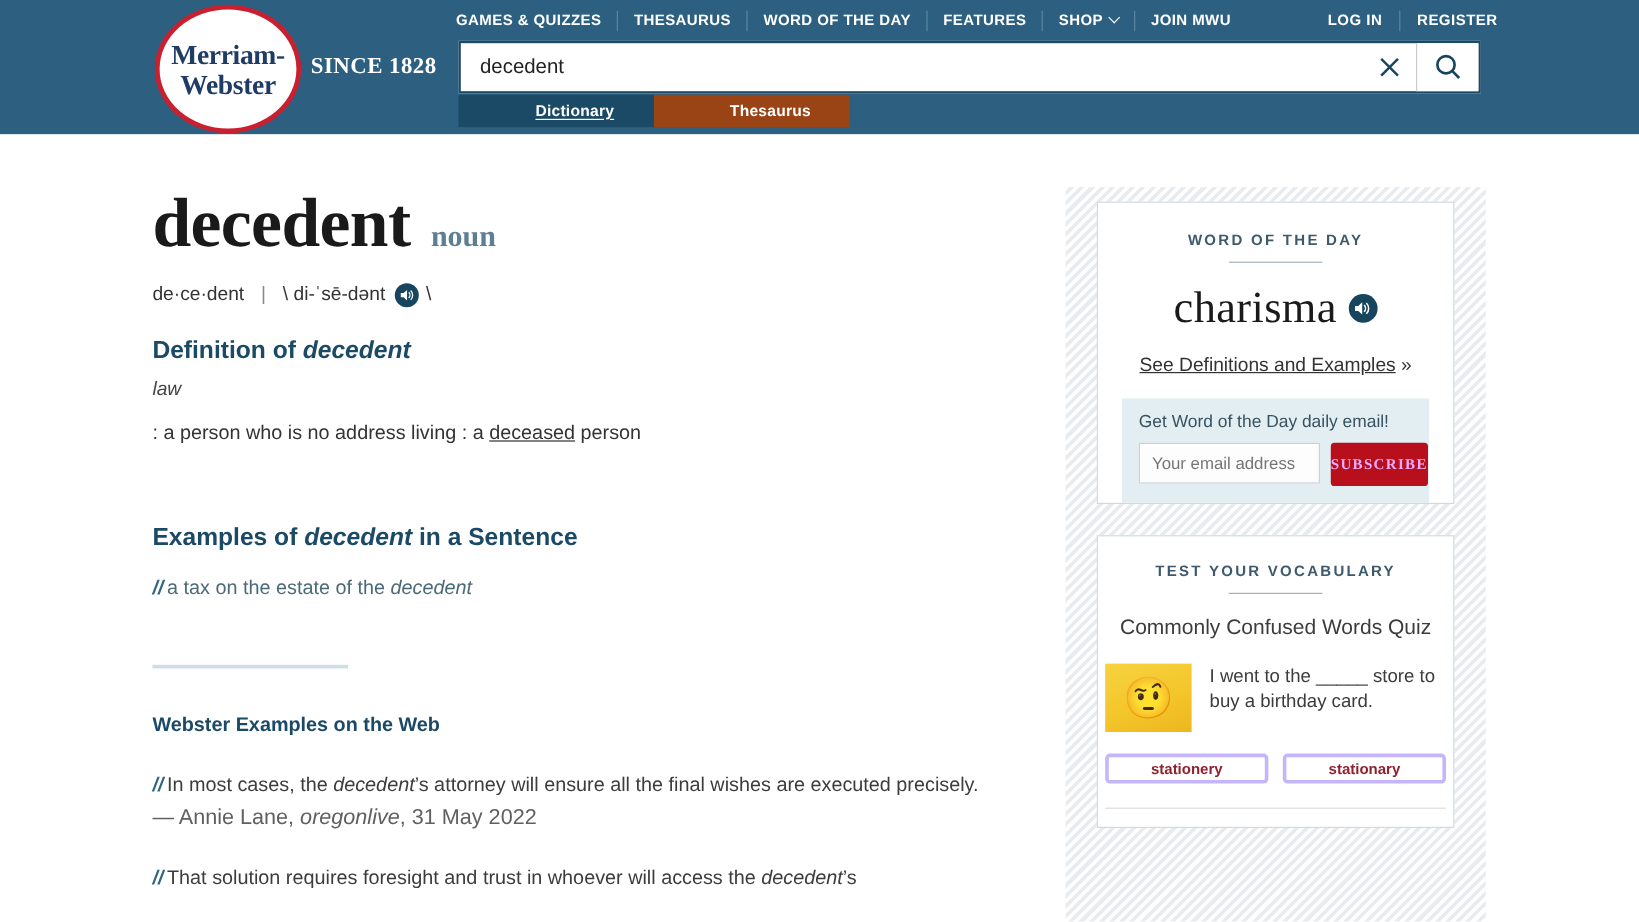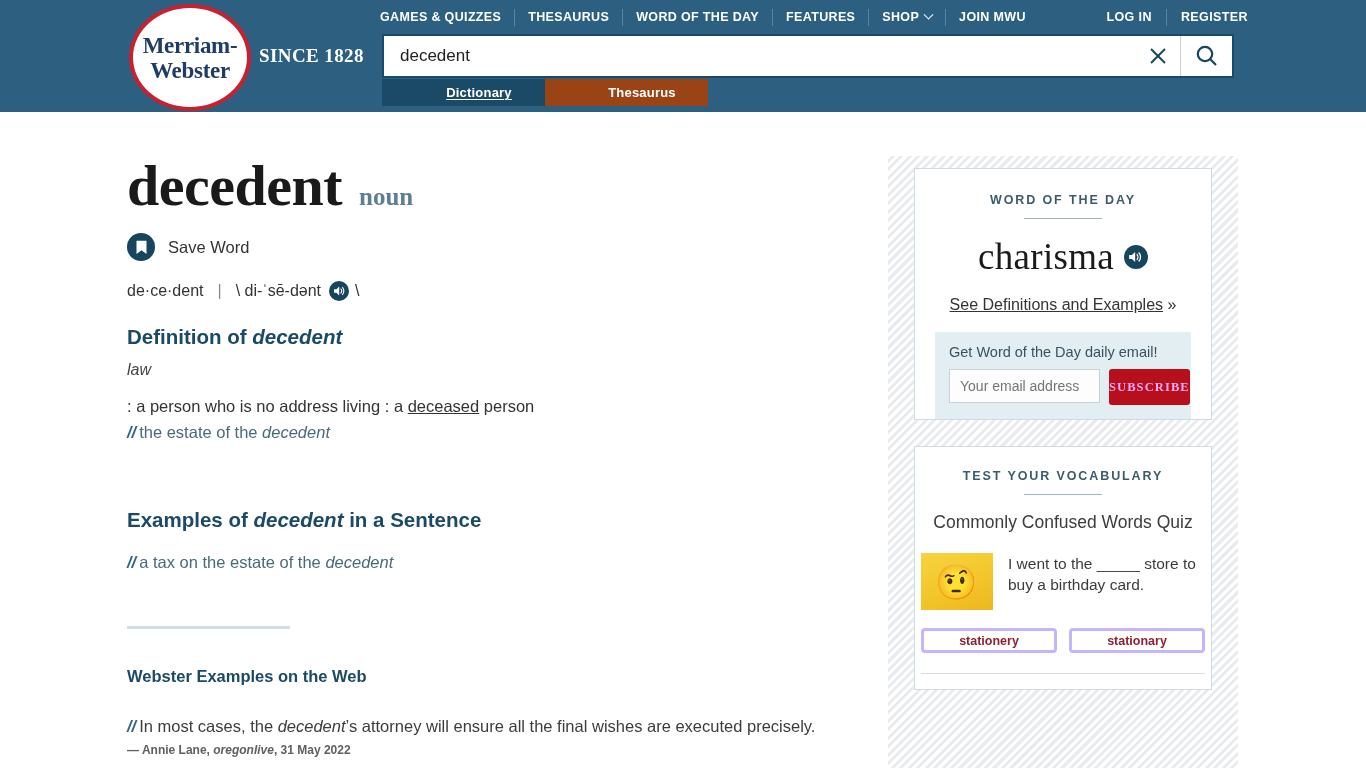--- a/index.html
+++ b/index.html
@@ -250,24 +250,23 @@
     color: #1b4a66;
   }
   .cite { margin-top: 28px; }
   .cite-text {
     font-size: 16.5px;
     color: #3c3c3c;
     line-height: 25px;
   }
   .cite-text em { font-style: italic; }
   .cite-src {
-    font-size: 12px;
+    font-size: 18px;
     color: #606060;
     margin-top: 4px;
-    font-weight: bold;
   }
   .cite-src em { font-style: italic; }
 
   
   .sidebar {
     position: absolute;
     left: 888px; top: 44px;
     width: 350px; height: 612px;
     background-color: #f2f4f6;
     background-image: repeating-linear-gradient(
@@ -467,28 +466,20 @@
 
 <div class="page">
 
   <div class="content">
 
     <div class="headword-row">
       <h1 class="headword">decedent</h1>
       <span class="pos">noun</span>
     </div>
 
-    <div class="saveword">
-      <span class="icon-circle">
-        <svg width="13" height="15" viewBox="0 0 13 15">
-          <path d="M1.5 0.8 H11.5 V14 L6.5 10.2 L1.5 14 Z" fill="#ffffff"></path>
-        </svg>
-      </span>
-      <span class="saveword-label">Save Word</span>
-    </div>
 
     <div class="pron">
       <span>de·ce·dent</span>
       <span class="sep">|</span>
       <span>\ di-ˈsē-dənt</span>
       <span class="audio">
         <span class="audio-circle">
           <svg width="13" height="12" viewBox="0 0 13 12">
             <path d="M1 4.2 H3.4 L6.2 1.6 V10.4 L3.4 7.8 H1 Z" fill="#ffffff"></path>
             <path d="M7.6 3.6 A3.4 3.4 0 0 1 7.6 8.4" fill="none" stroke="#ffffff" stroke-width="1.1"></path>
@@ -502,23 +493,20 @@
     <h2 class="section-title">
       <span>Definition of </span><em>decedent</em>
     </h2>
 
     <div class="subject-label">law</div>
 
     <div class="def-line">
       <span>: a person who is no address living : a </span><a href="#">deceased</a><span> person</span>
     </div>
 
-    <div class="ex-line">
-      <span class="slashes">//</span><span>the estate of the </span><em>decedent</em>
-    </div>
 
     <h2 class="examples-title">
       <span>Examples of </span><em>decedent</em><span> in a Sentence</span>
     </h2>
 
     <div class="ex-line example-sentence">
       <span class="slashes">//</span><span>a tax on the estate of the </span><em>decedent</em>
     </div>
 
     <hr class="hr-short">

